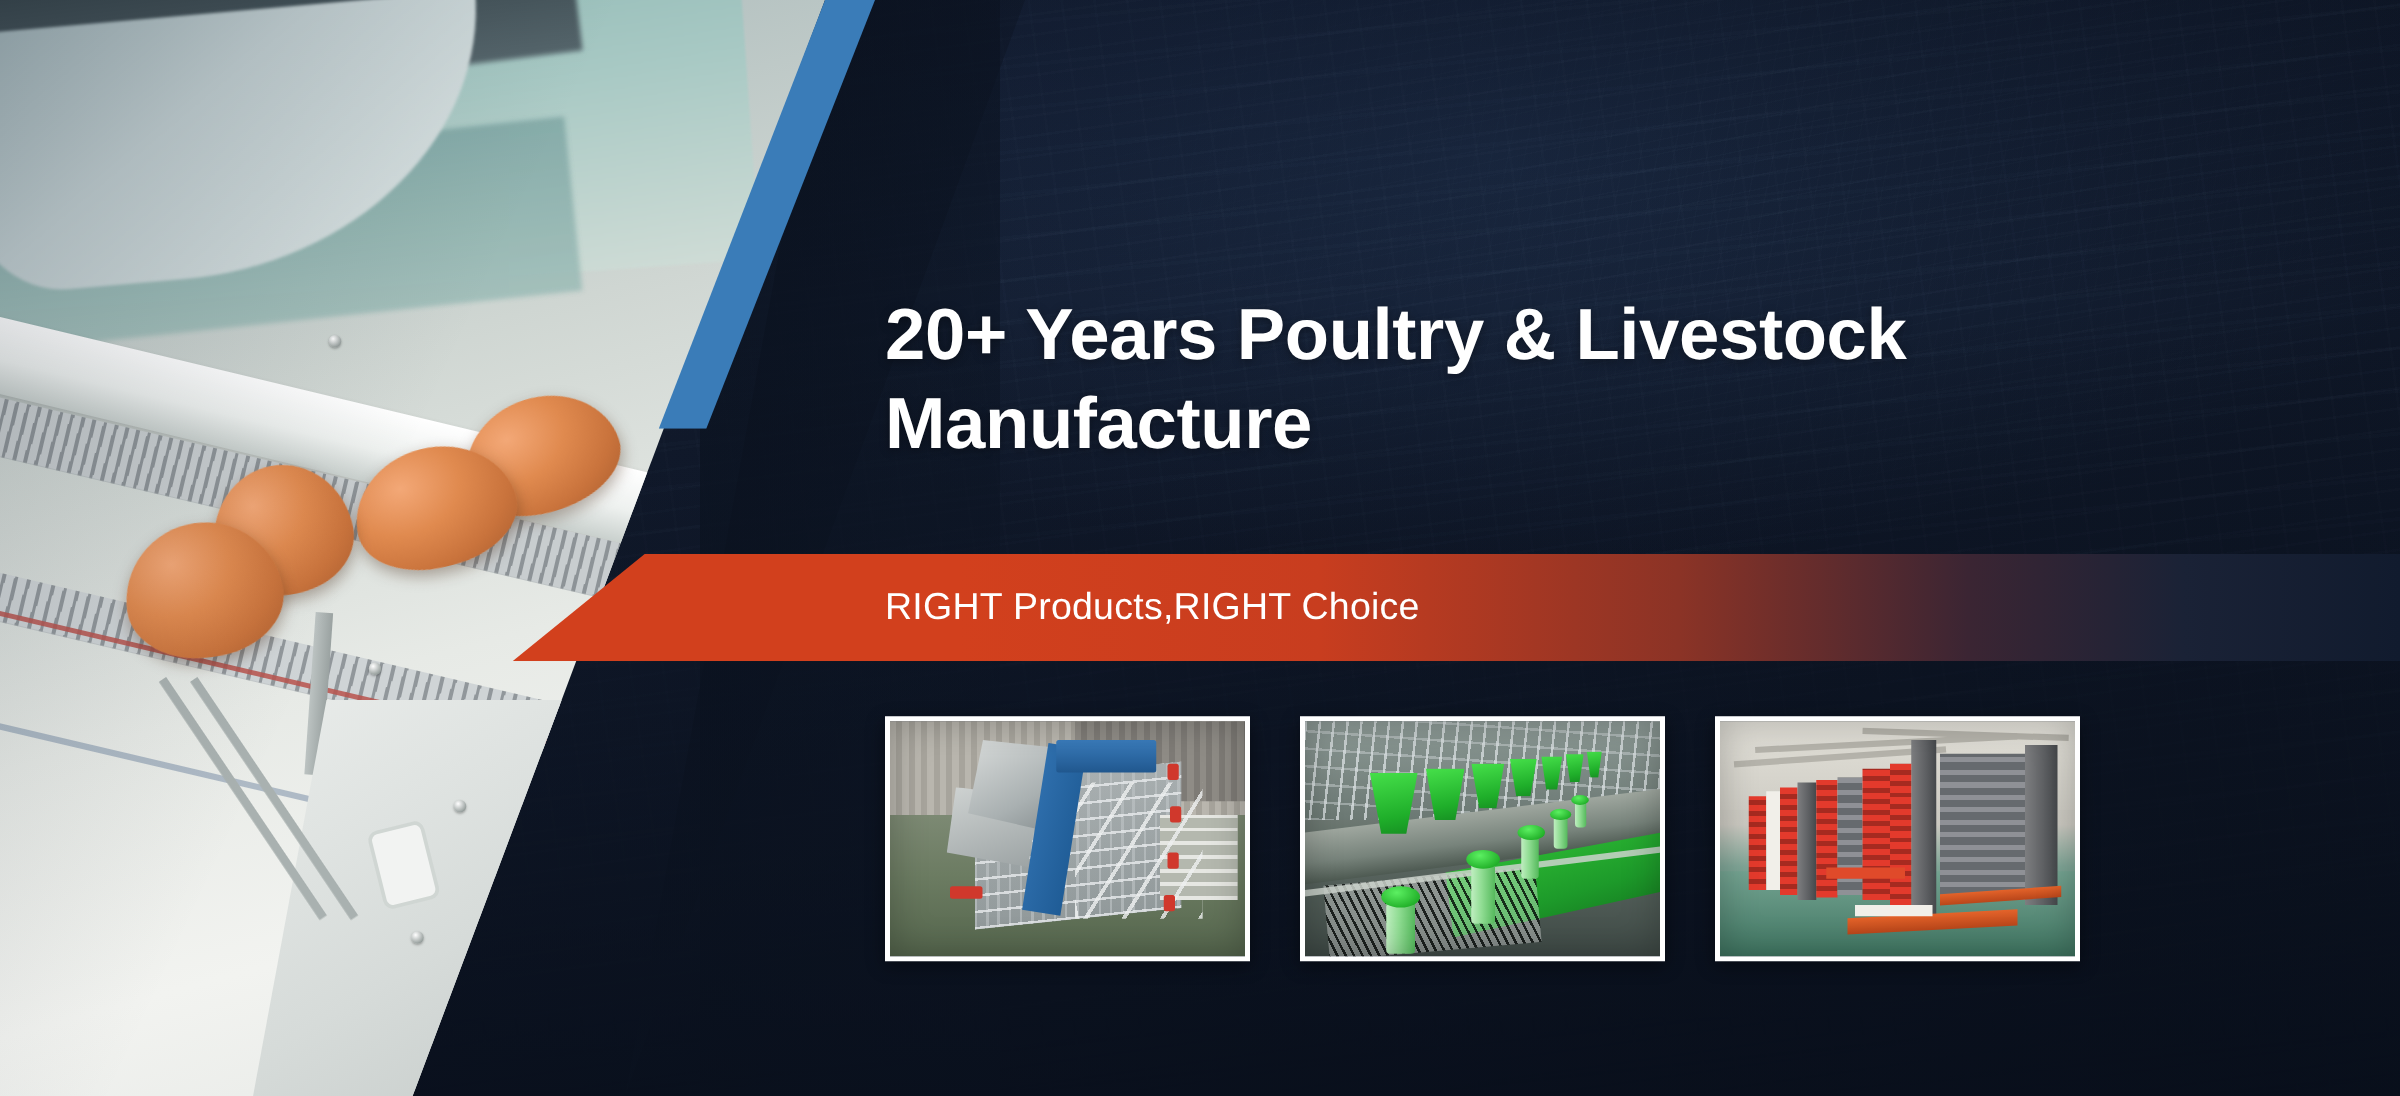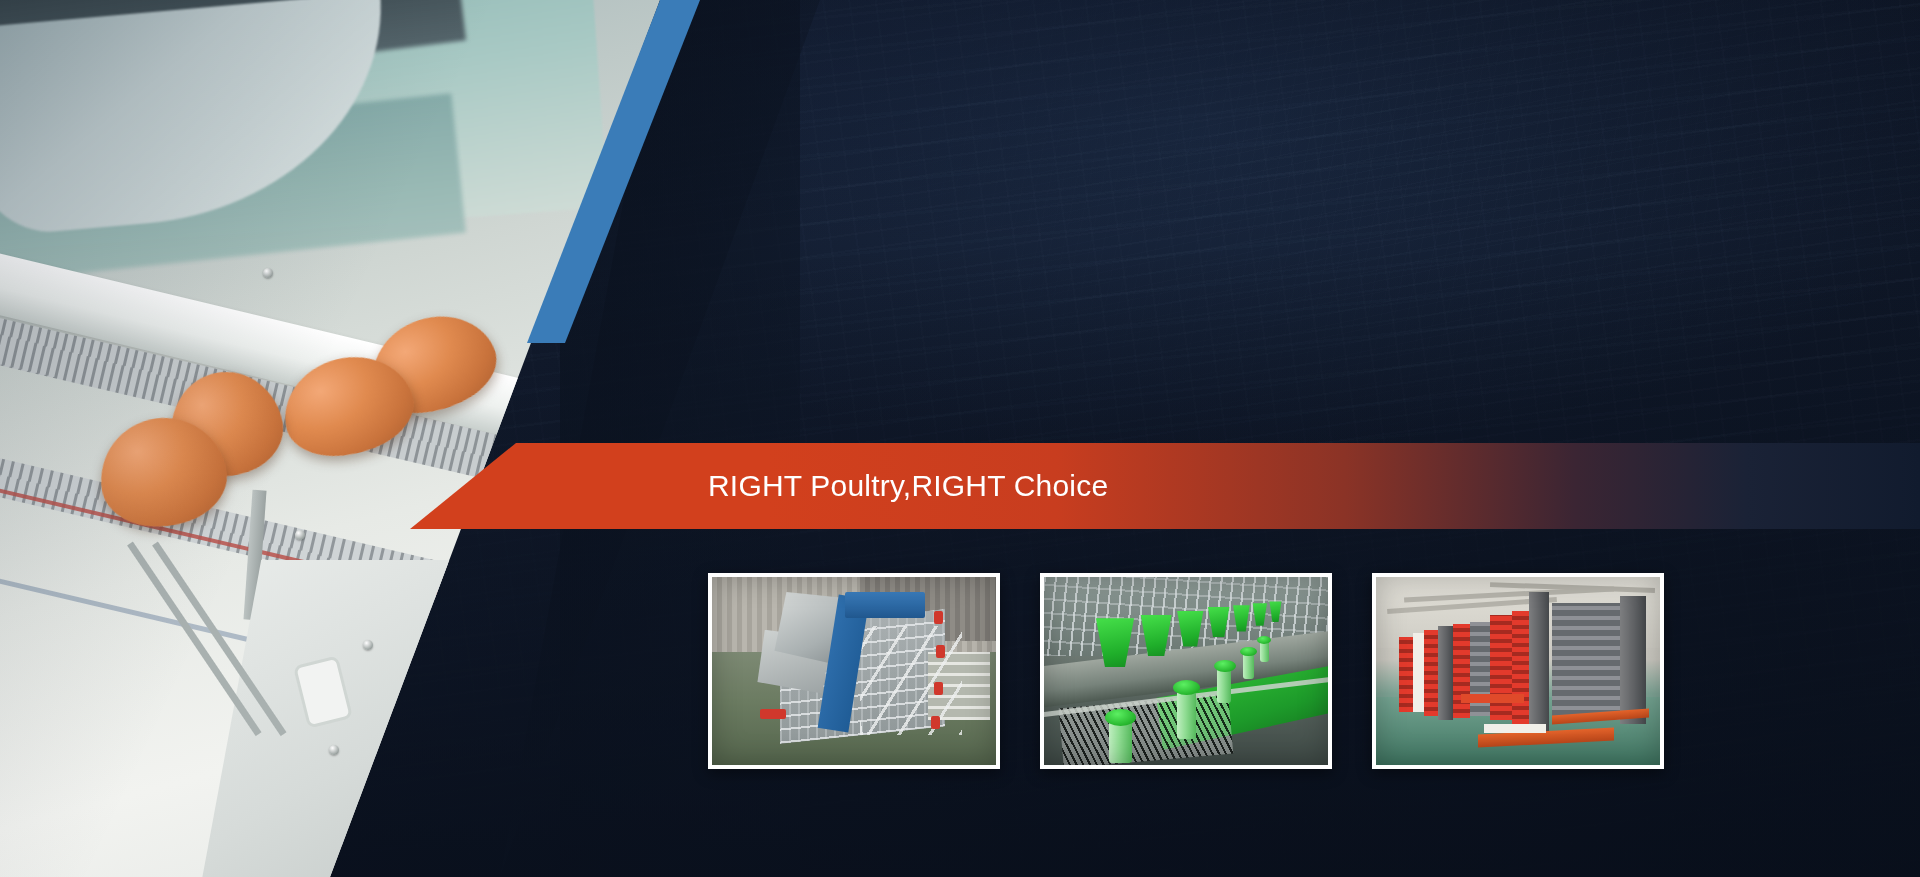--- a/index.html
+++ b/index.html
@@ -381,25 +381,26 @@
     <div class="lp-screw s2"></div>
     <div class="lp-screw s3"></div>
     <div class="lp-screw s4"></div>
     <div class="lp-shade"></div>
   </div>
 
   <div class="dark-edge"></div>
   <div class="blue-stripe"></div>
 
   <div class="orange-band"></div>
-  <div class="orange-band-text">RIGHT Poultry,RIGHT Choice</div>
+  <div class="orange-band-text">RIGHT Products,RIGHT Choice</div>
 
   <div class="content">
 
 
+    <h1 class="headline">20+ Years Poultry &amp; Livestock Manufacture</h1>
 
     <div class="thumbs">
 
       <div class="thumb">
         <div class="thumb-inner">
           <div class="t1-bg"></div>
           <div class="t1-wall"></div>
           <div class="t1-dark"></div>
           <div class="t1-floor"></div>
           <div class="t1-cage"></div>

